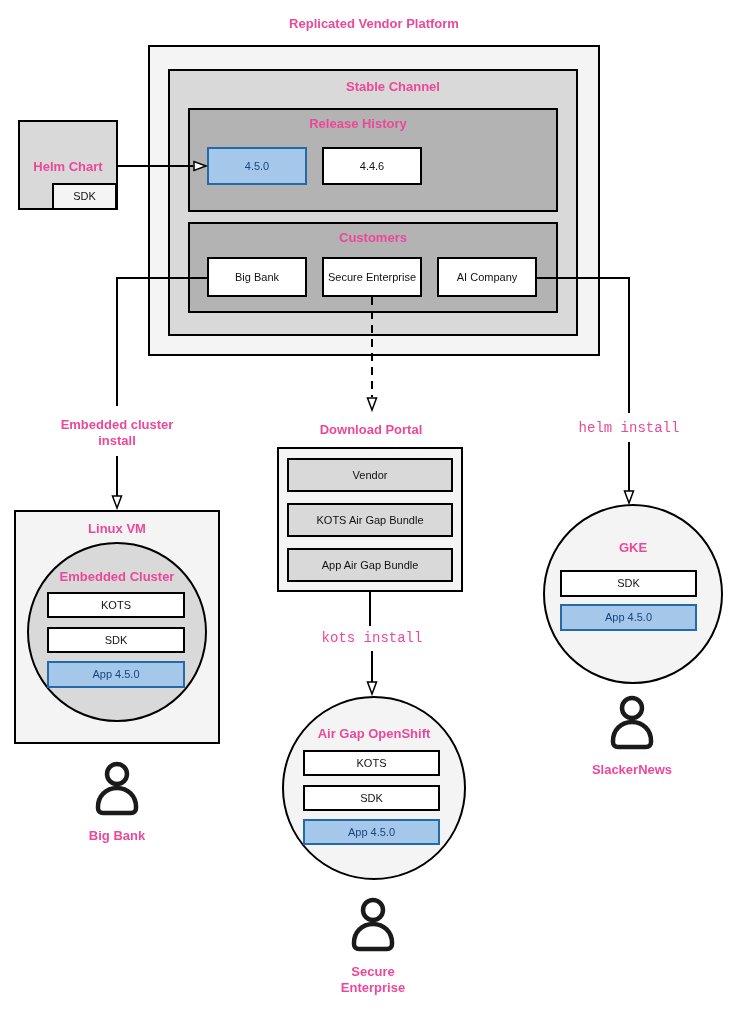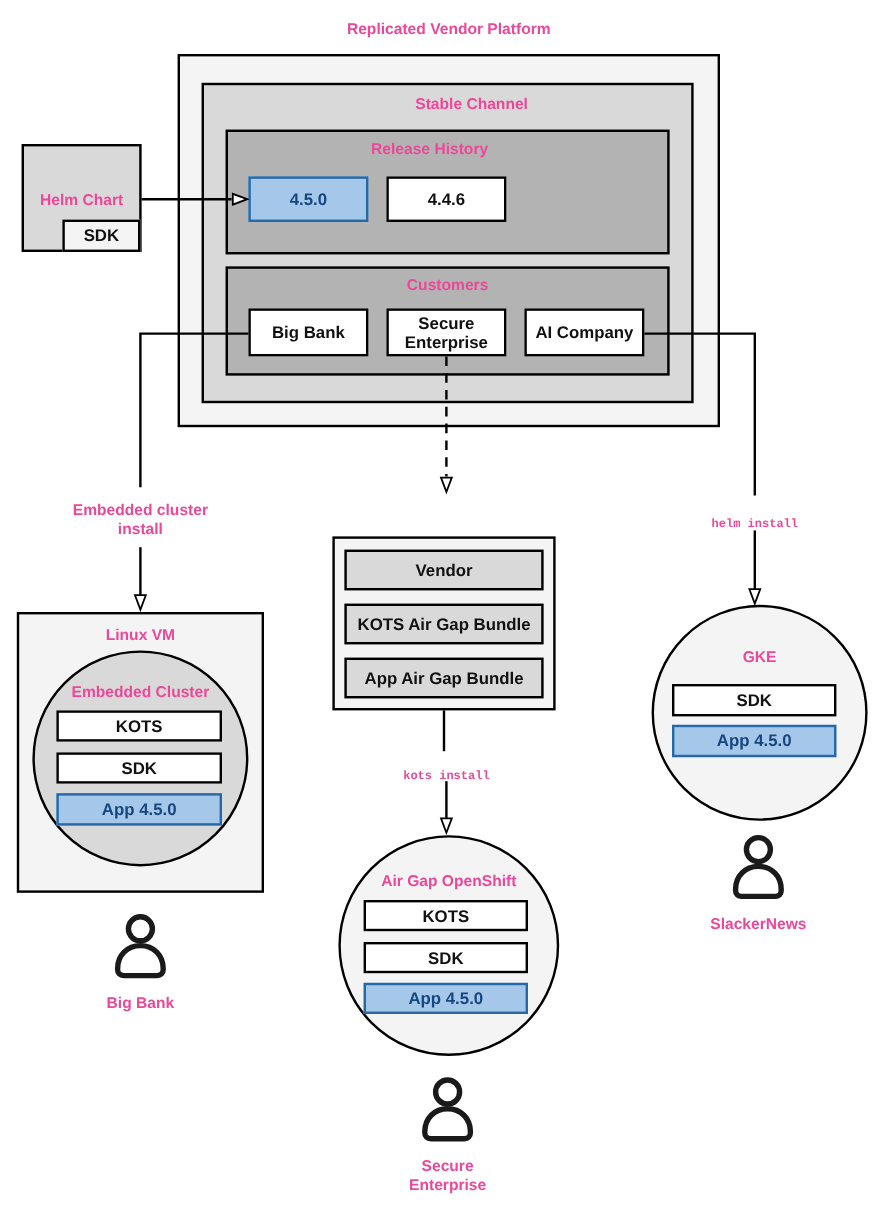--- a/index.html
+++ b/index.html
@@ -2,29 +2,29 @@
 <html style="--outer-fill: #f4f4f4; --mid-fill: #d9d9d9; --inner-fill: #b3b3b3; --blue-fill: #a5c8ea; --blue-border: #2569a9; --blue-text: #17457e; --line: #000000;"><head>
 <meta charset="utf-8">
 <style>
   html,body{margin:0;padding:0;background:#fff;}
   #canvas{
     position:relative;width:734px;height:1026px;background:#fff;overflow:hidden;
     font-family:"Liberation Sans",sans-serif;color:#111;
   }
   .box{position:absolute;border:2px solid #000;box-sizing:border-box;}
   .cell{display:flex;align-items:center;justify-content:center;text-align:center;
-        font-weight:bold;font-size:14px;line-height:1.15;background:#fff;}
+        font-weight:normal;font-size:11px;line-height:1.15;background:#fff;}
   .lbl{position:absolute;font-weight:bold;font-size:13px;line-height:1.25;
        text-align:center;color:#ec4899;}
   .fill-outer{background:var(--outer-fill);}
   .fill-mid{background:var(--mid-fill);}
   .fill-inner{background:var(--inner-fill);}
   .blue{background:var(--blue-fill);border-color:var(--blue-border);color:var(--blue-text);}
   .circle{border-radius:50%;}
-  .mono{font-family:"Liberation Mono","DejaVu Sans Mono",monospace;font-size:10px;font-weight:bold;margin-top:12px;}
+  .mono{font-family:"Liberation Mono","DejaVu Sans Mono",monospace;font-size:14px;font-weight:normal;}
   #wires{position:absolute;left:0;top:0;z-index:10;pointer-events:none;}
   .person{position:absolute;}
 </style>
 </head>
 <body>
 
 <div id="canvas">
 
   <div class="lbl" style="left:148px;top:16px;width:452px;">Replicated Vendor Platform</div>
 
@@ -60,20 +60,21 @@
   <div class="box cell" style="left:47px;top:592px;width:138px;height:26px;">KOTS</div>
   <div class="box cell" style="left:47px;top:627px;width:138px;height:26px;">SDK</div>
   <div class="box cell blue" style="left:47px;top:661px;width:138px;height:27px;">App 4.5.0</div>
 
   <svg class="person" style="left:90px;top:760px;" width="54" height="58" viewBox="-3 -3 54 58">
     <circle cx="24" cy="11" r="10" fill="#fff" stroke="#1a1a1a" stroke-width="4.5"></circle>
     <path d="M24,25 C13,25 5,33 5,44 L5,45 C5,48 7,50 10,50 L38,50 C41,50 43,48 43,45 L43,44 C43,33 35,25 24,25 Z" fill="#fff" stroke="#1a1a1a" stroke-width="4.5" stroke-linejoin="round"></path>
   </svg>
   <div class="lbl" style="left:57px;top:828px;width:120px;">Big Bank</div>
 
+  <div class="lbl" style="left:271px;top:422px;width:200px;">Download Portal</div>
 
   <div class="box fill-outer" style="left:277px;top:447px;width:186px;height:145px;"></div>
   <div class="box cell fill-mid" style="left:287px;top:458px;width:166px;height:34px;background:var(--mid-fill);">Vendor</div>
   <div class="box cell fill-mid" style="left:287px;top:503px;width:166px;height:34px;background:var(--mid-fill);">KOTS Air Gap Bundle</div>
   <div class="box cell fill-mid" style="left:287px;top:548px;width:166px;height:34px;background:var(--mid-fill);">App Air Gap Bundle</div>
 
   <div class="lbl mono" style="left:302px;top:630px;width:140px;">kots install</div>
 
   <div class="box circle fill-outer" style="left:282px;top:696px;width:184px;height:184px;"></div>
   <div class="lbl" style="left:282px;top:726px;width:184px;">Air Gap OpenShift</div>

